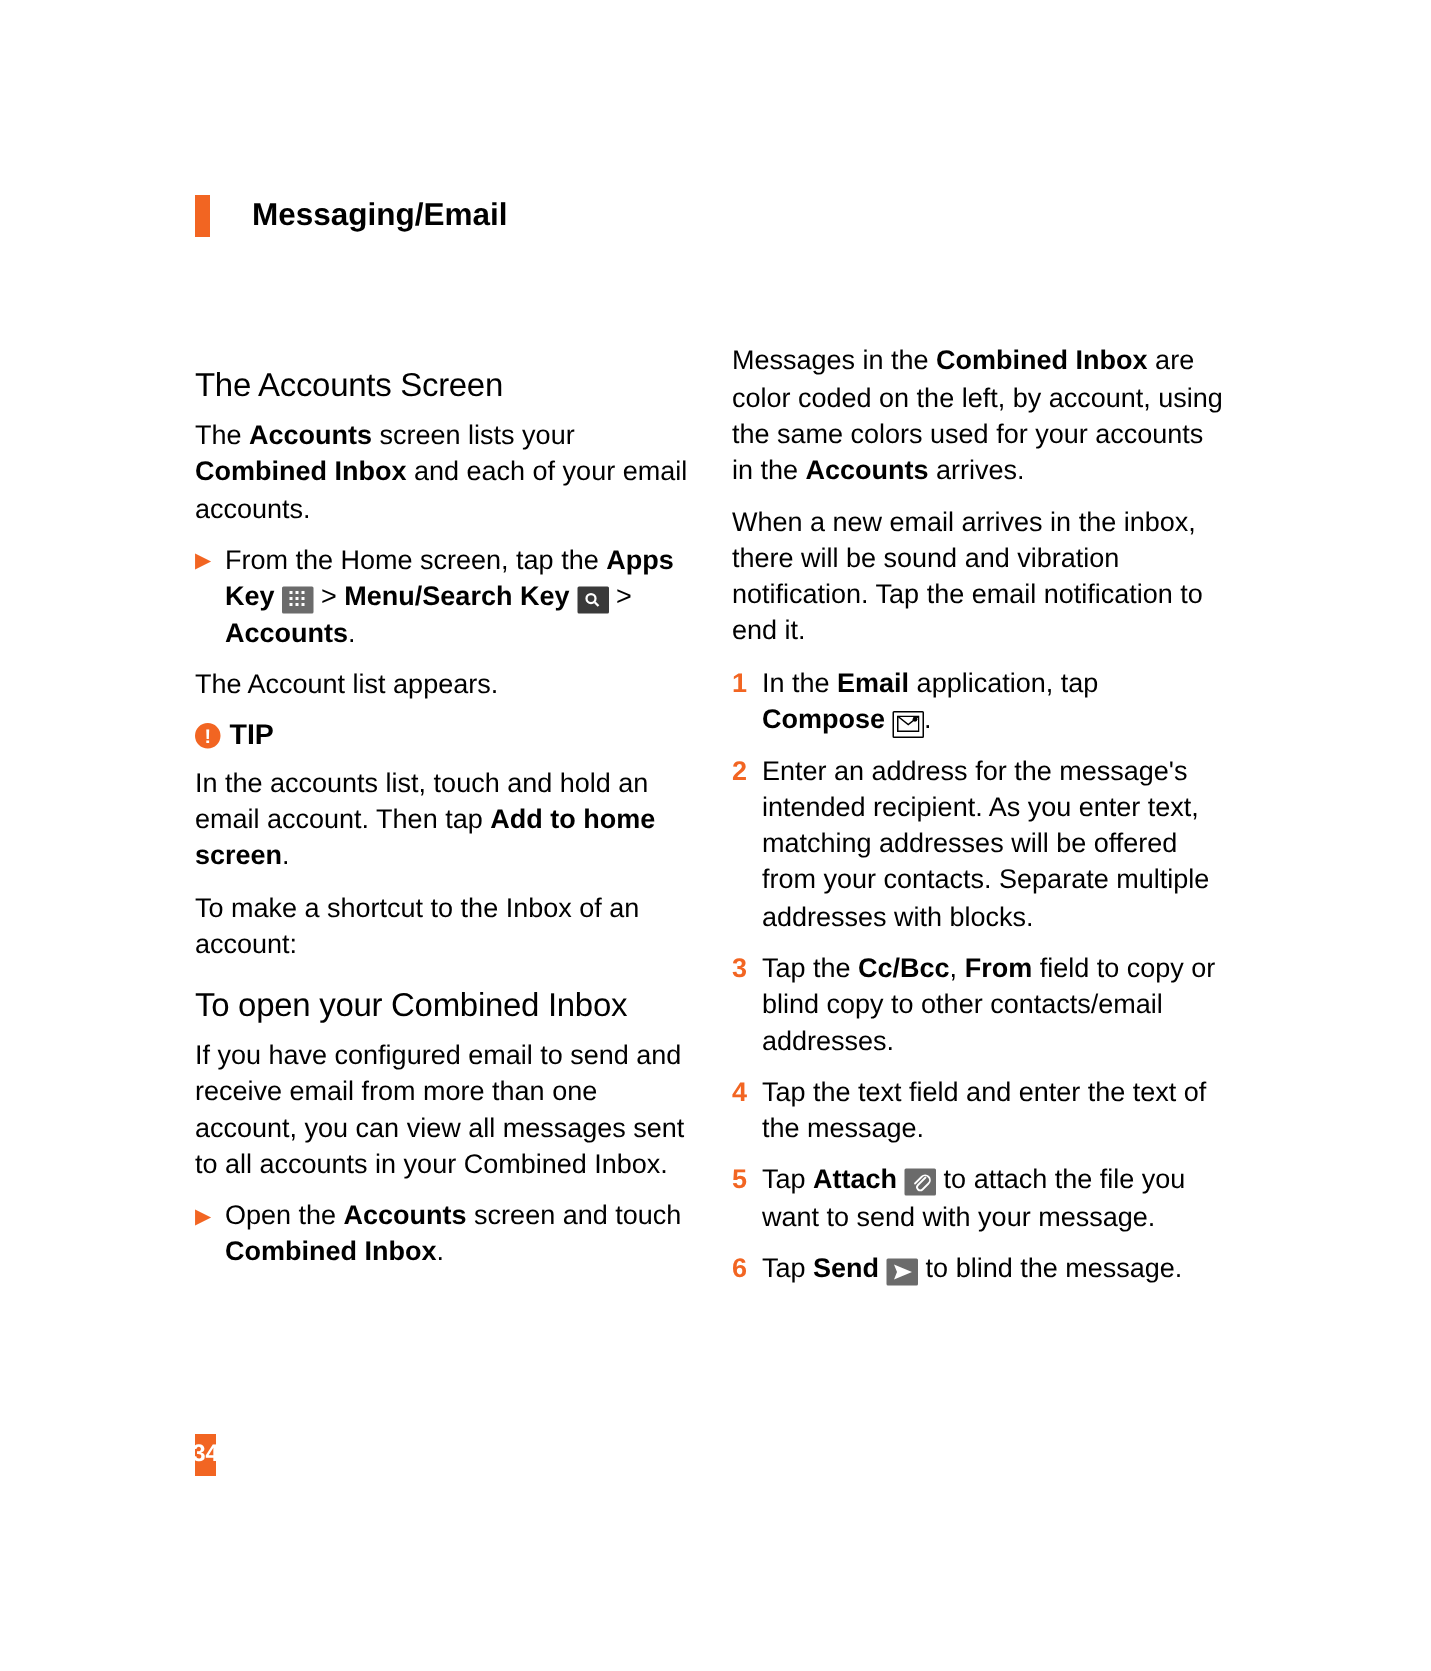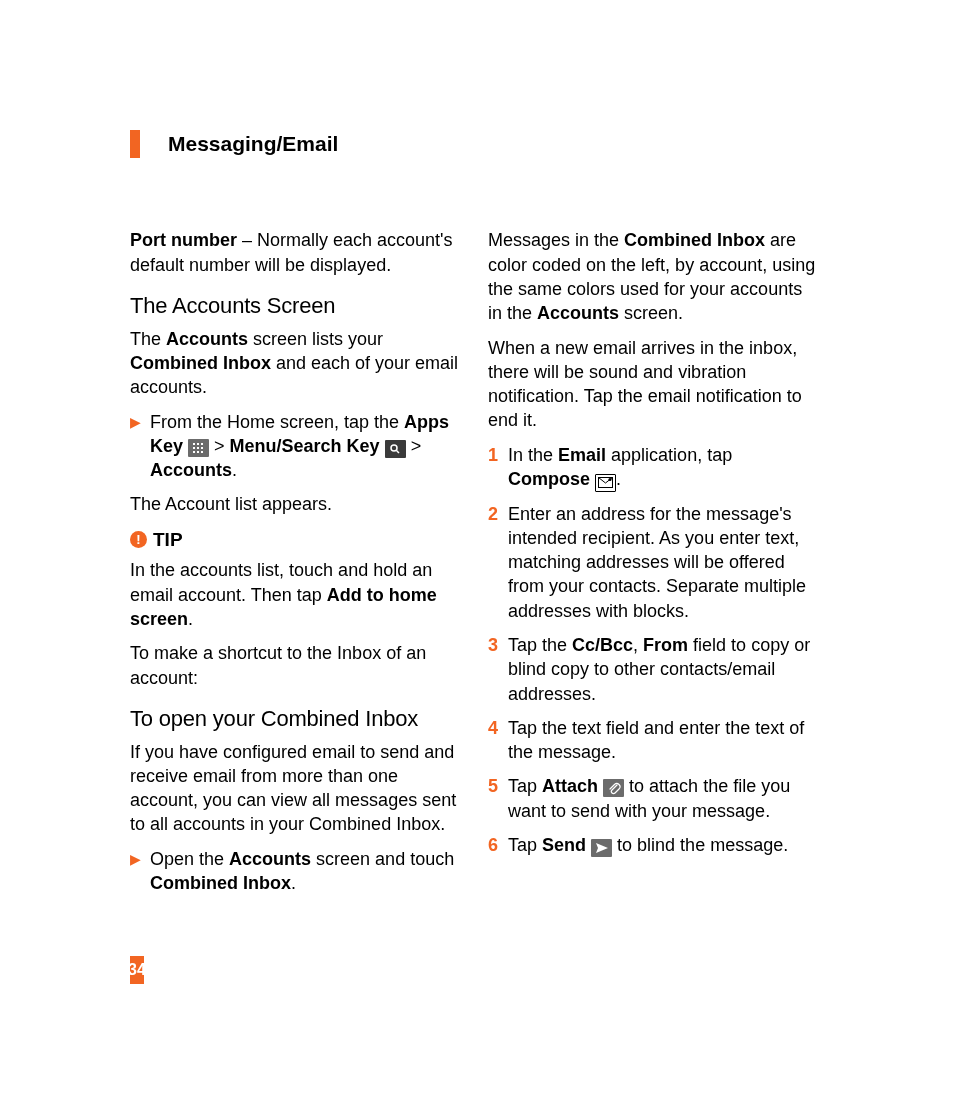--- a/index.html
+++ b/index.html
@@ -138,23 +138,20 @@
 
 <div class="header">
   <div class="header-bar"></div>
   <div class="header-title">Messaging/Email</div>
 </div>
 
 <div class="columns">
 
   <div class="col">
 
-    <p>
-      <span class="b">Port number</span><span> – Normally each account's default number will be displayed.</span>
-    </p>
 
     <h2>The Accounts Screen</h2>
 
     <p>
       <span>The </span><span class="b">Accounts</span><span> screen lists your </span><span class="b">Combined Inbox</span><span> and each of your email accounts.</span>
     </p>
 
     <div class="bullet">
       <div class="arrow">▶</div>
       <div class="bcontent">
@@ -206,21 +203,21 @@
       <div class="bcontent">
         <span>Open the </span><span class="b">Accounts</span><span> screen and touch </span><span class="b">Combined Inbox</span><span>.</span>
       </div>
     </div>
 
   </div>
 
   <div class="col">
 
     <p>
-      <span>Messages in the </span><span class="b">Combined Inbox</span><span> are color coded on the left, by account, using the same colors used for your accounts in the </span><span class="b">Accounts</span><span> screen.</span>
+      <span>Messages in the </span><span class="b">Combined Inbox</span><span> are color coded on the left, by account, using the same colors used for your accounts in the </span><span class="b">Accounts</span><span> arrives.</span>
     </p>
 
     <p>When a new email arrives in the inbox, there will be sound and vibration notification. Tap the email notification to end it.</p>
 
 
     <div class="numitem">
       <div class="num">1</div>
       <div class="ncontent">
         <span>In the </span><span class="b">Email</span><span> application, tap </span><span class="b">Compose</span>
         <span class="icon-box white icon-compose">

